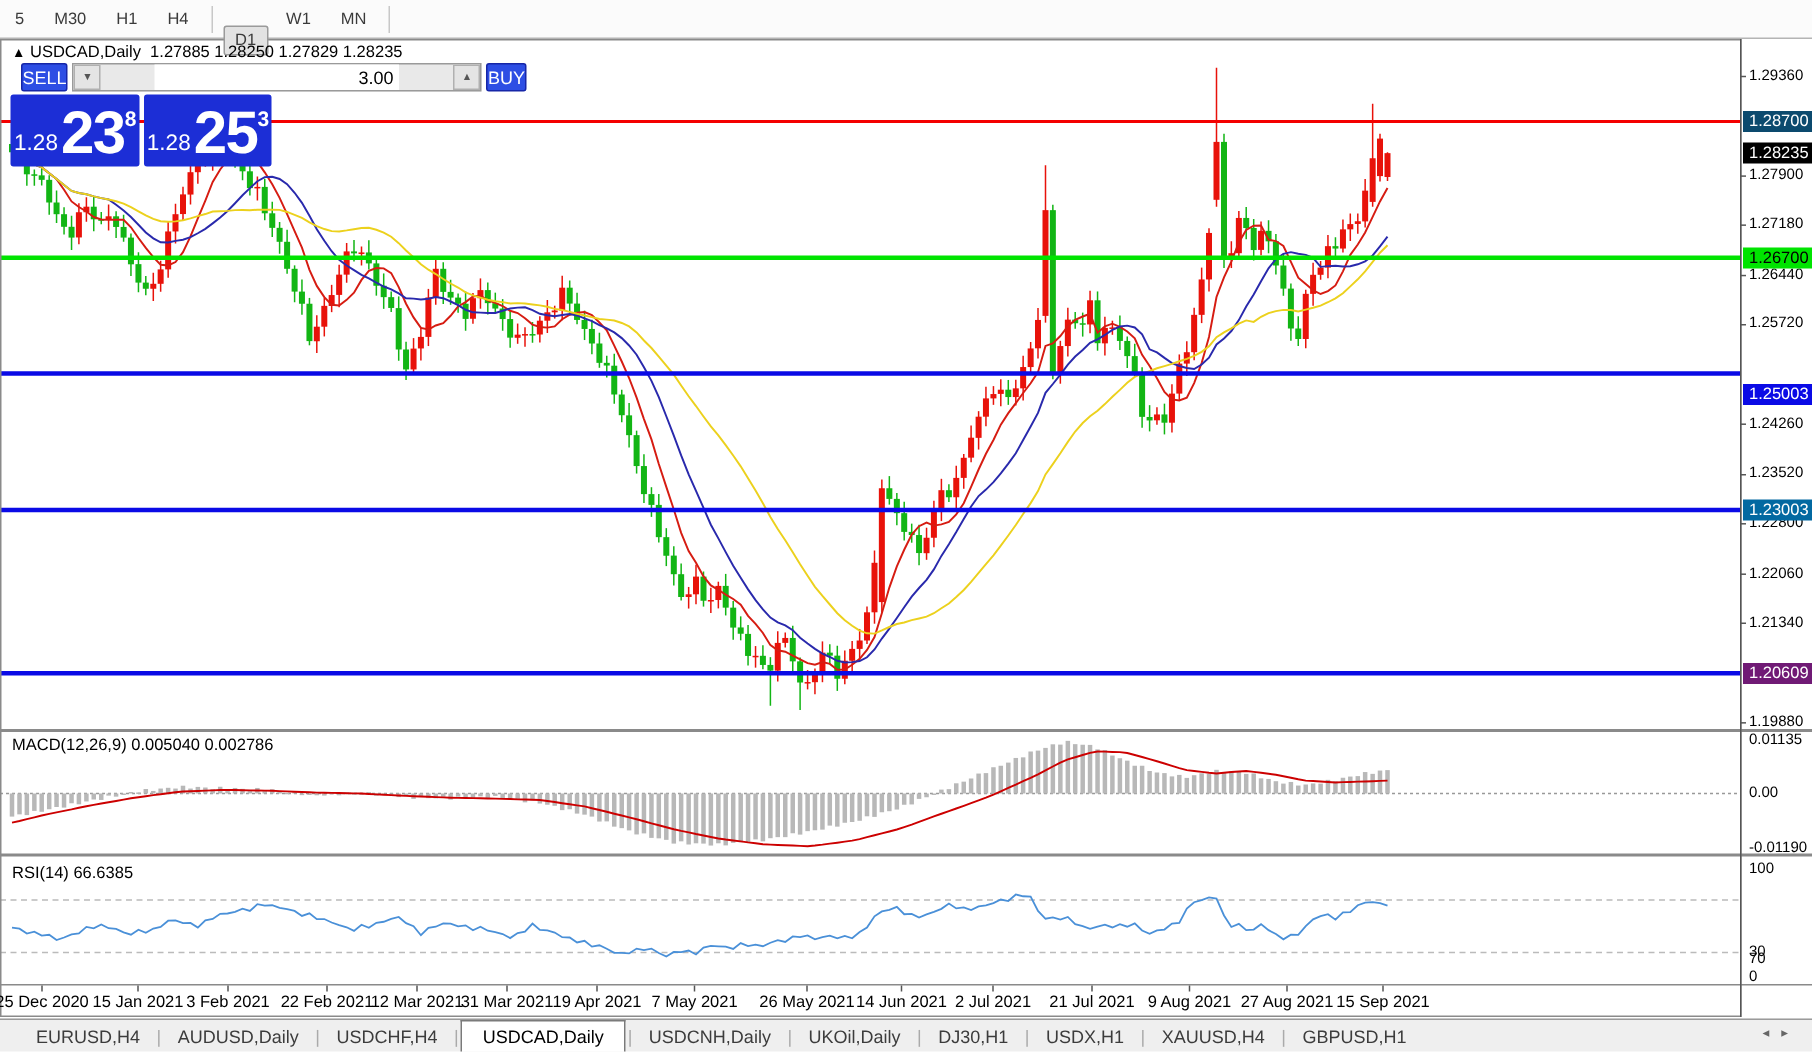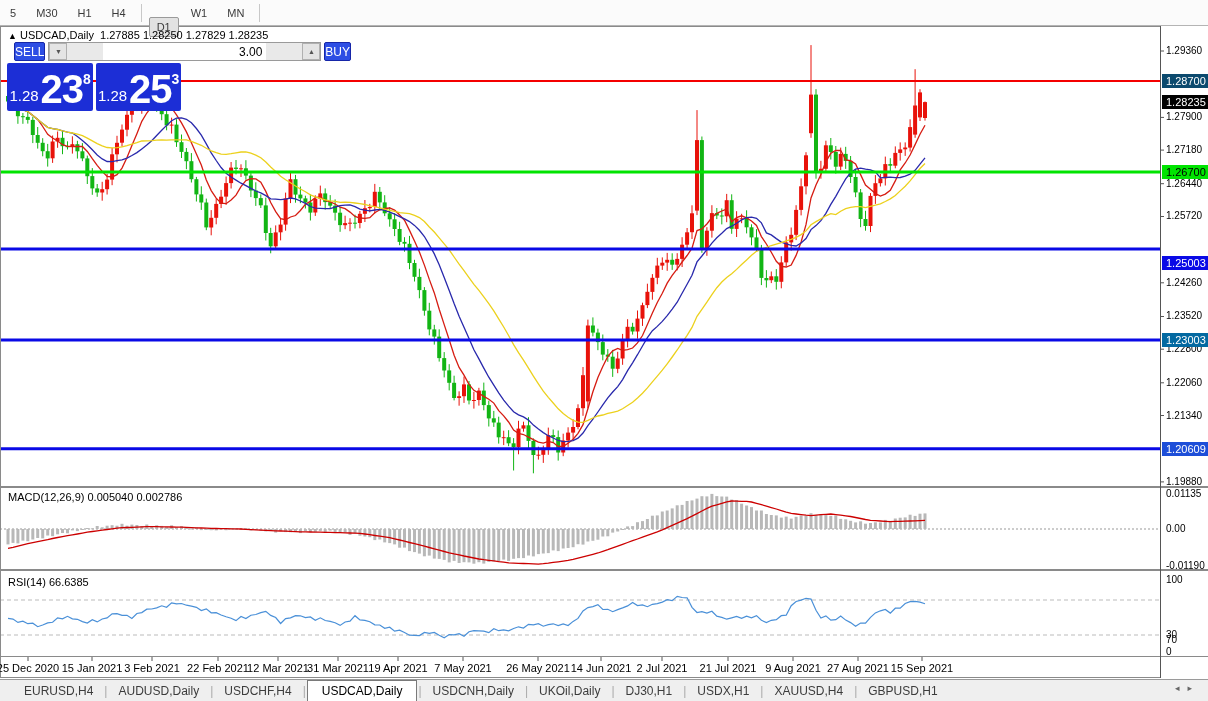--- a/index.html
+++ b/index.html
@@ -731,21 +731,21 @@
     <div class="axis-label" style="top: 559.728px;">-0.01190</div>
     <div class="axis-label" style="top: 574px;">100</div>
     <div class="axis-label" style="top: 594px; margin-top: 40px;">70</div>
     <div class="axis-label" style="top: 629px;">30</div>
     <div class="axis-label" style="top: 646px;">0</div>
     <div class="axis-badge" style="top: 74px; background: #0c4a6e; color: rgb(255, 255, 255);">1.28700</div>
     <div class="axis-badge" style="top: 95.1364px; background: rgb(0, 0, 0); color: rgb(255, 255, 255);">1.28235</div>
     <div class="axis-badge" style="top: 164.909px; background: rgb(0, 228, 0); color: rgb(0, 0, 0);">1.26700</div>
     <div class="axis-badge" style="top: 256px; background: rgb(10, 10, 230); color: rgb(255, 255, 255);">1.25003</div>
     <div class="axis-badge" style="top: 332.955px; background: #0369a1; color: rgb(255, 255, 255);">1.23003</div>
-    <div class="axis-badge" style="top: 441.773px; background: #1d4ed8; color: rgb(255, 255, 255);">1.20609</div>
+    <div class="axis-badge" style="top: 441.773px; background: #701a75; color: rgb(255, 255, 255);">1.20609</div>
   </div>
 <div id="date-axis">
     <div class="date-label" style="left: 28px;">25 Dec 2020</div>
     <div class="date-label" style="left: 92px;">15 Jan 2021</div>
     <div class="date-label" style="left: 152px;">3 Feb 2021</div>
     <div class="date-label" style="left: 218px;">22 Feb 2021</div>
     <div class="date-label" style="left: 278px;">12 Mar 2021</div>
     <div class="date-label" style="left: 338px;">31 Mar 2021</div>
     <div class="date-label" style="left: 398px;">19 Apr 2021</div>
     <div class="date-label" style="left: 463px;">7 May 2021</div>

